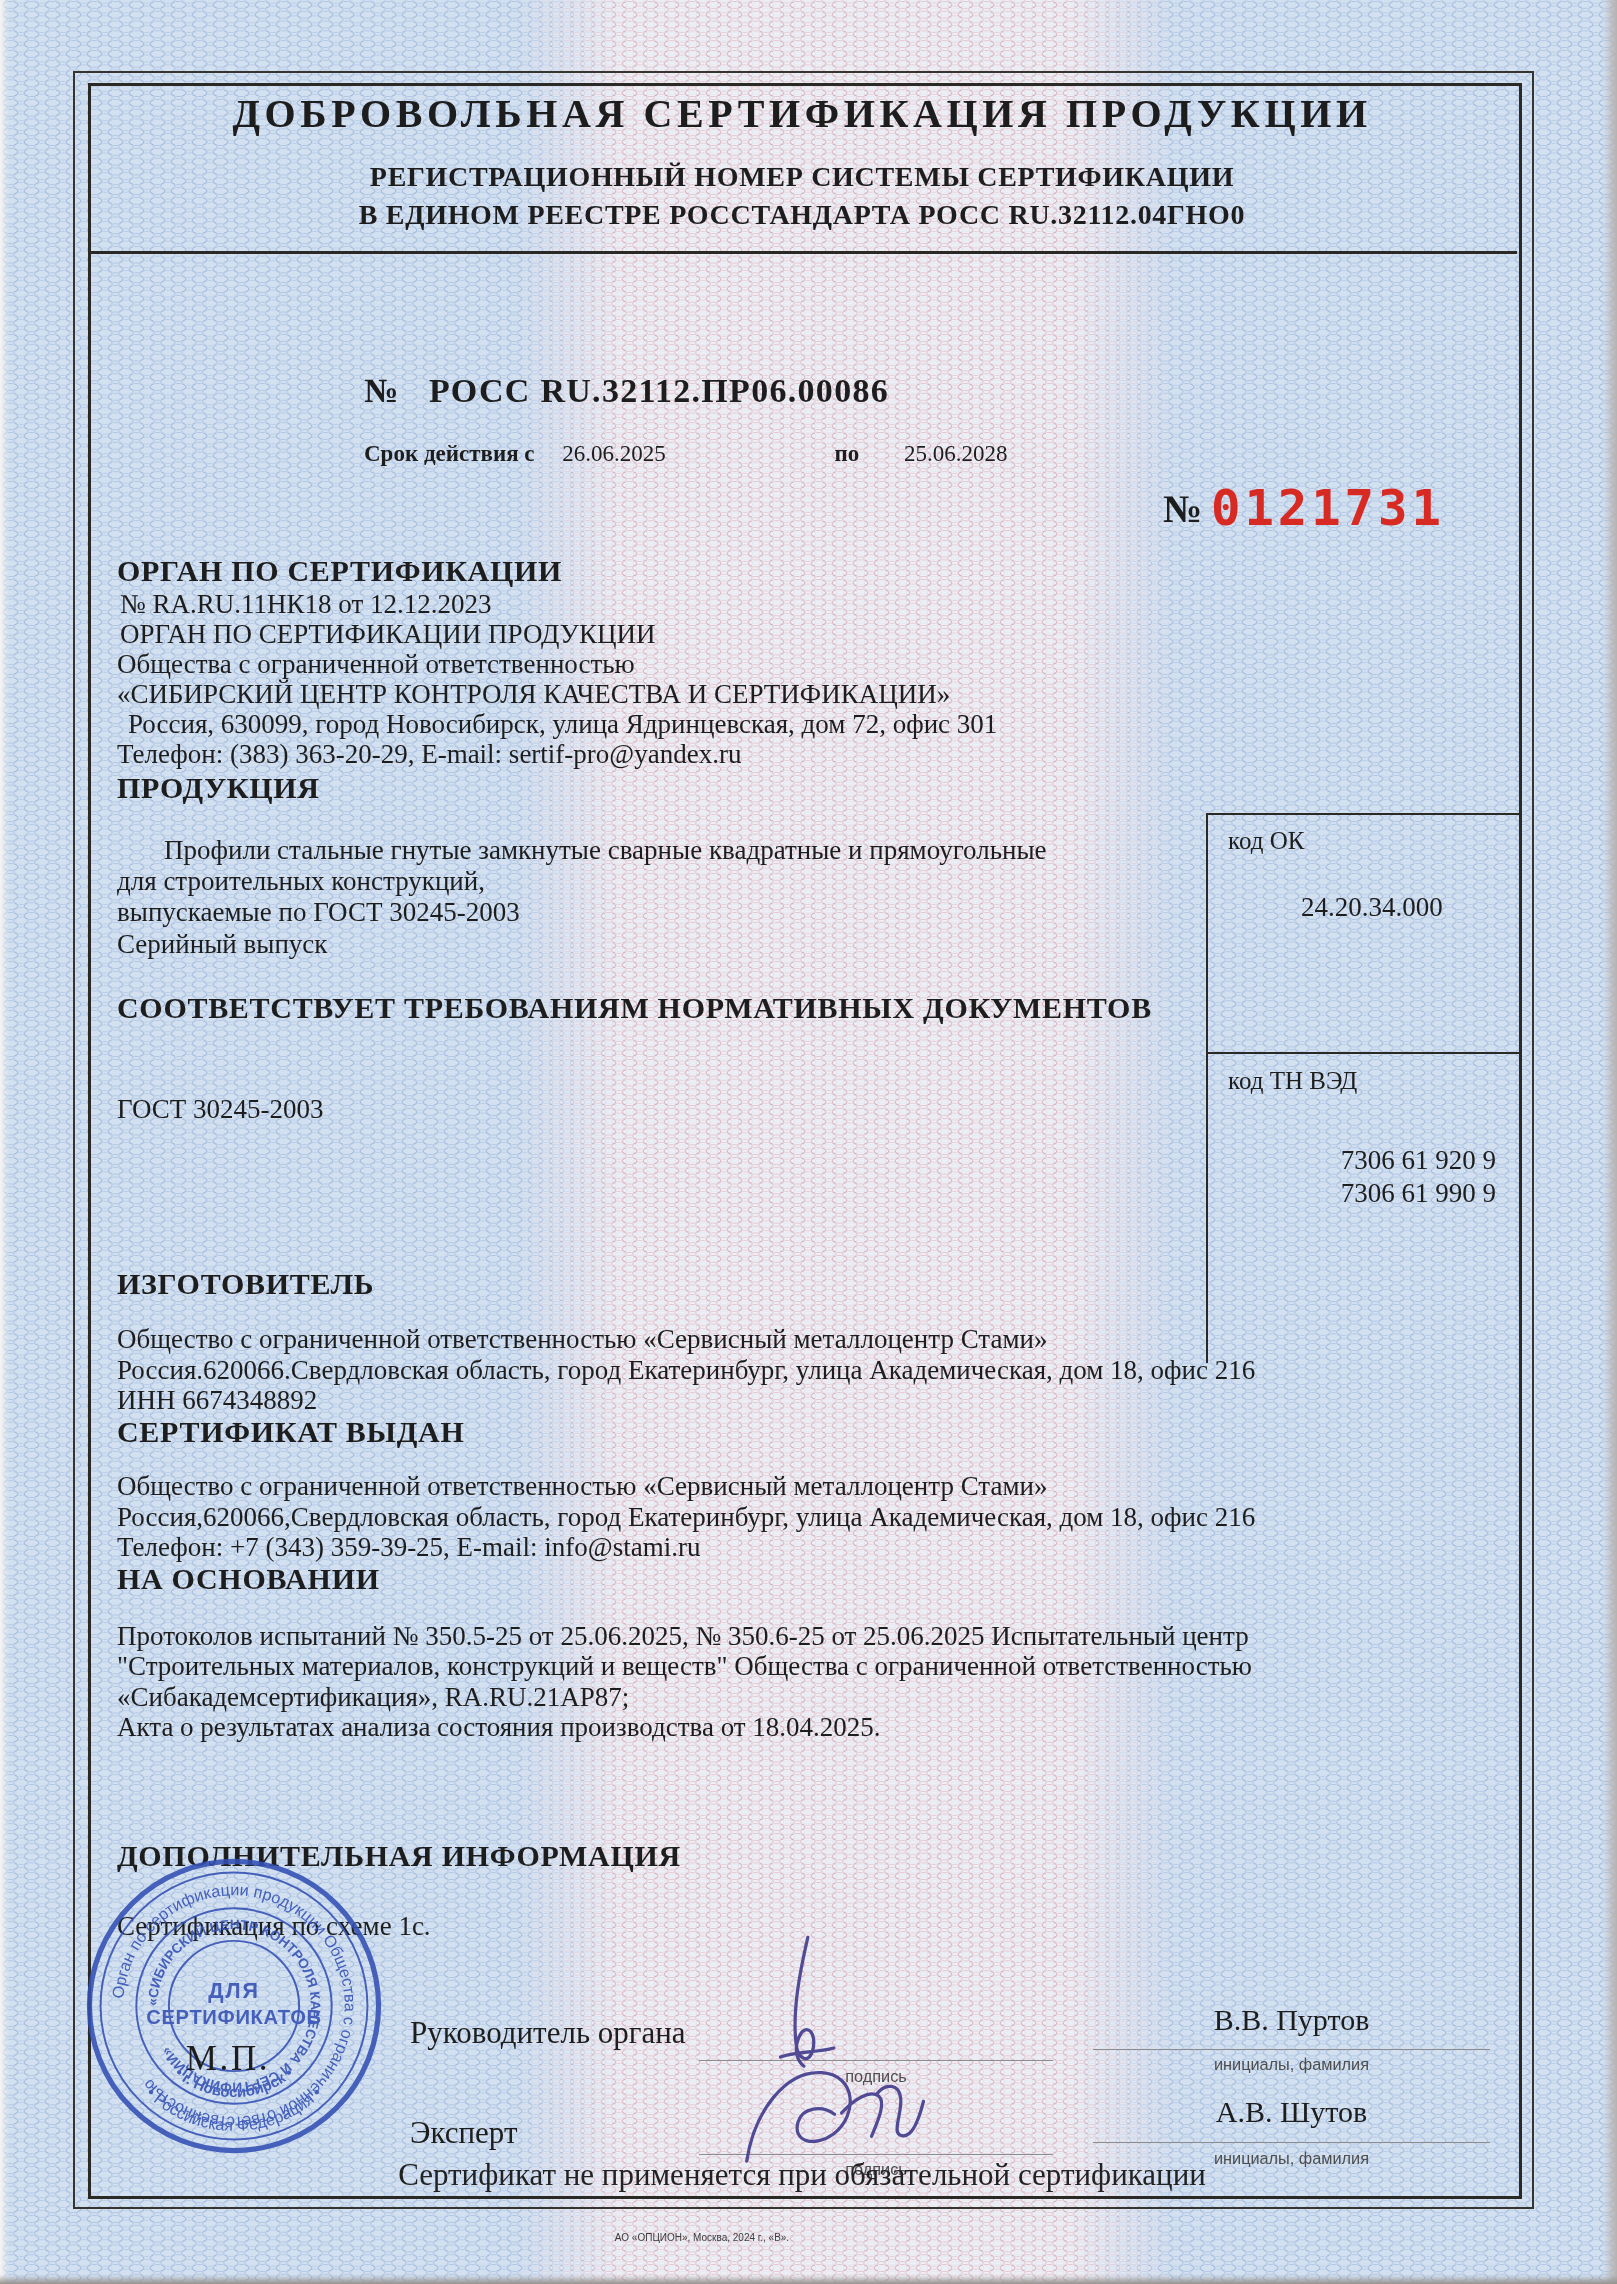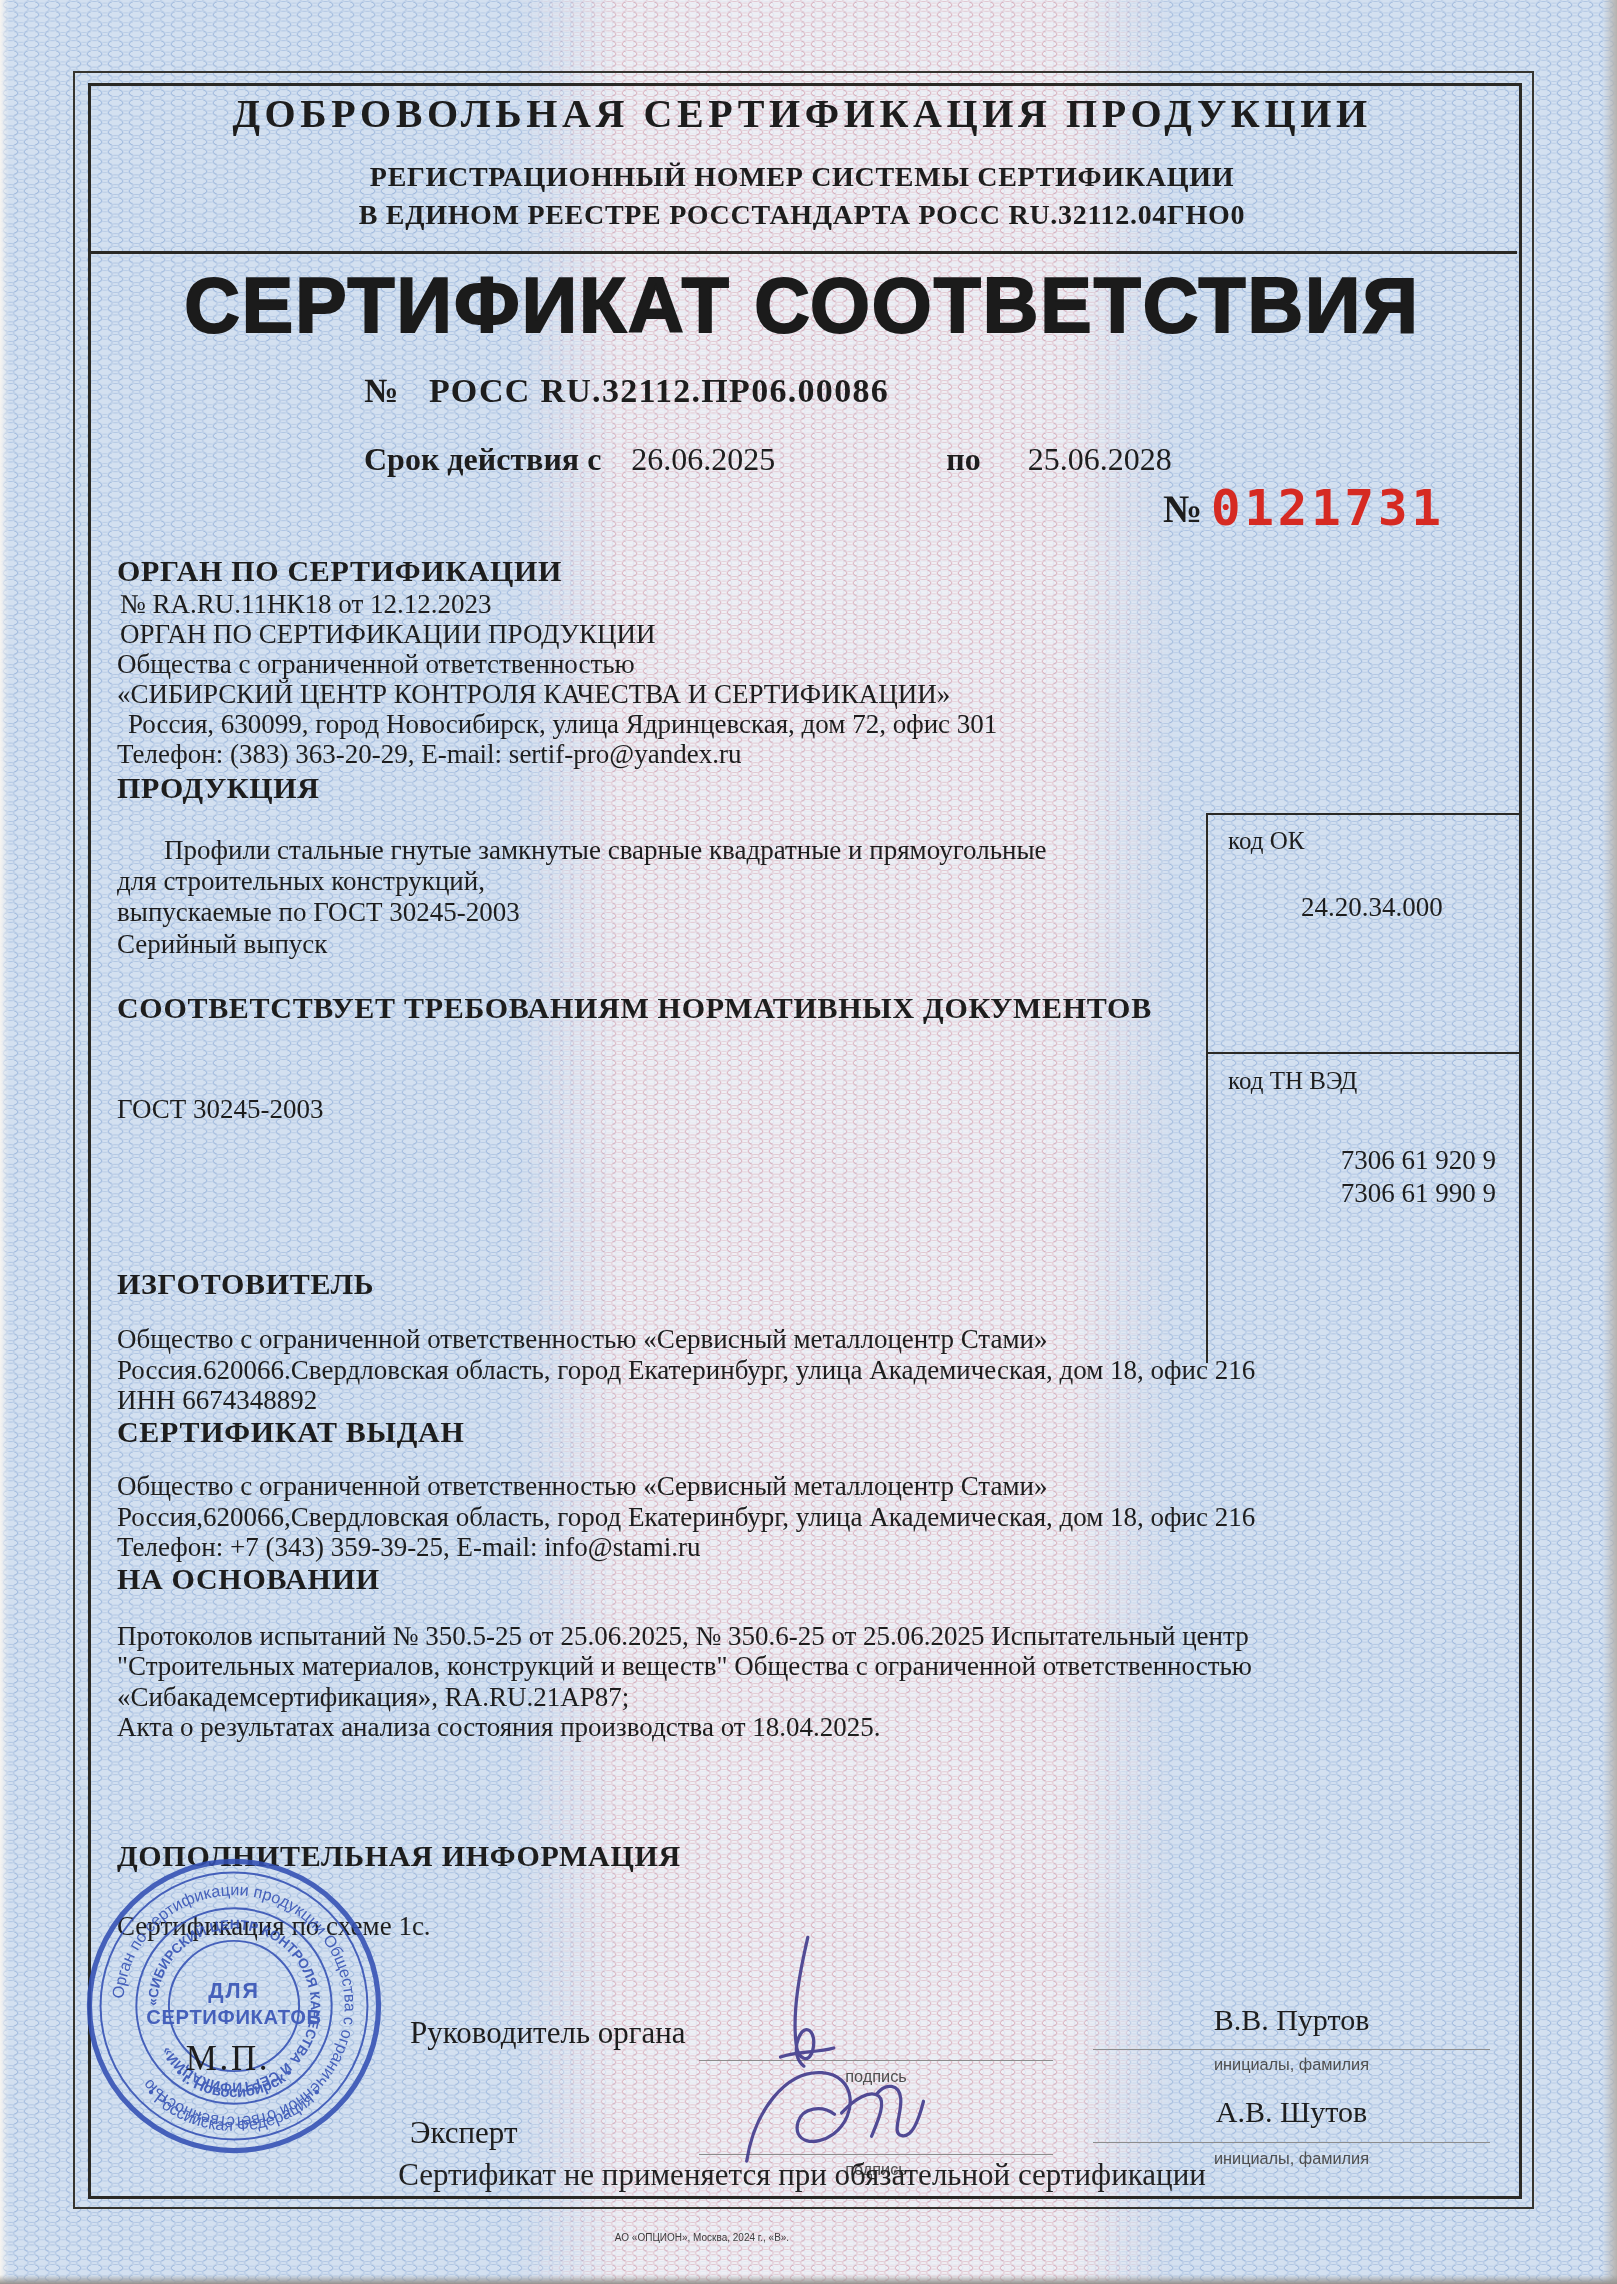--- a/index.html
+++ b/index.html
@@ -41,21 +41,21 @@
   .reg-line{font-size:28px;font-weight:bold;letter-spacing:0.7px;text-align:center;width:1428px;left:88px;}
   .header-sep{left:91px;top:251px;width:1426px;height:2.6px;background:#2a2925;}
 
   .doc-title{
     left:88px;top:261px;width:1428px;text-align:center;
     font-family:"Liberation Sans","DejaVu Sans",sans-serif;
     font-weight:bold;font-size:77px;letter-spacing:2px;
     color:#1b1b1b;-webkit-text-stroke:2px #1b1b1b;
   }
   .cert-number{left:364px;top:372px;font-size:34px;font-weight:bold;letter-spacing:1.3px;}
-  .validity{left:364px;top:441px;font-size:32px;}
+  .validity{left:364px;top:441px;font-size:23px;}
   .validity b{font-weight:bold;}
   .blank-no-sign{left:1163px;top:486px;font-size:39px;font-weight:bold;}
   .blank-no{left:1211px;top:480px;font-family:"DejaVu Sans Mono",monospace;font-size:49px;letter-spacing:3.9px;font-weight:bold;}
 
   .sec-header{font-size:30px;font-weight:bold;letter-spacing:0.7px;}
   .body-line{font-size:27px;line-height:31px;}
 
   .vline{width:2px;background:#2a2925;}
   .hline{height:2px;background:#2a2925;}
   .box-label{font-size:25px;}
@@ -77,21 +77,20 @@
   <div class="band"></div>
 
   <div class="frame-outer"></div>
   <div class="frame-inner"></div>
 
   <div class="abs doc-header-title">ДОБРОВОЛЬНАЯ СЕРТИФИКАЦИЯ ПРОДУКЦИИ</div>
   <div class="abs reg-line" style="top:161px;">РЕГИСТРАЦИОННЫЙ НОМЕР СИСТЕМЫ СЕРТИФИКАЦИИ</div>
   <div class="abs reg-line" style="top:199px;">В ЕДИНОМ РЕЕСТРЕ РОССТАНДАРТА  РОСС RU.32112.04ГНО0</div>
   <div class="abs header-sep"></div>
 
-  <div class="abs doc-title">СЕРТИФИКАТ СООТВЕТСТВИЯ</div>
 
   <div class="abs cert-number nowrap">
     <span>№</span>&nbsp;&nbsp;
     <span>РОСС  RU.32112.ПР06.00086</span>
   </div>
 
   <div class="abs validity nowrap">
     <b>Срок действия  с</b>
     <span style="margin-left:22px;">26.06.2025</span>
     <b style="margin-left:163px;">по</b>

